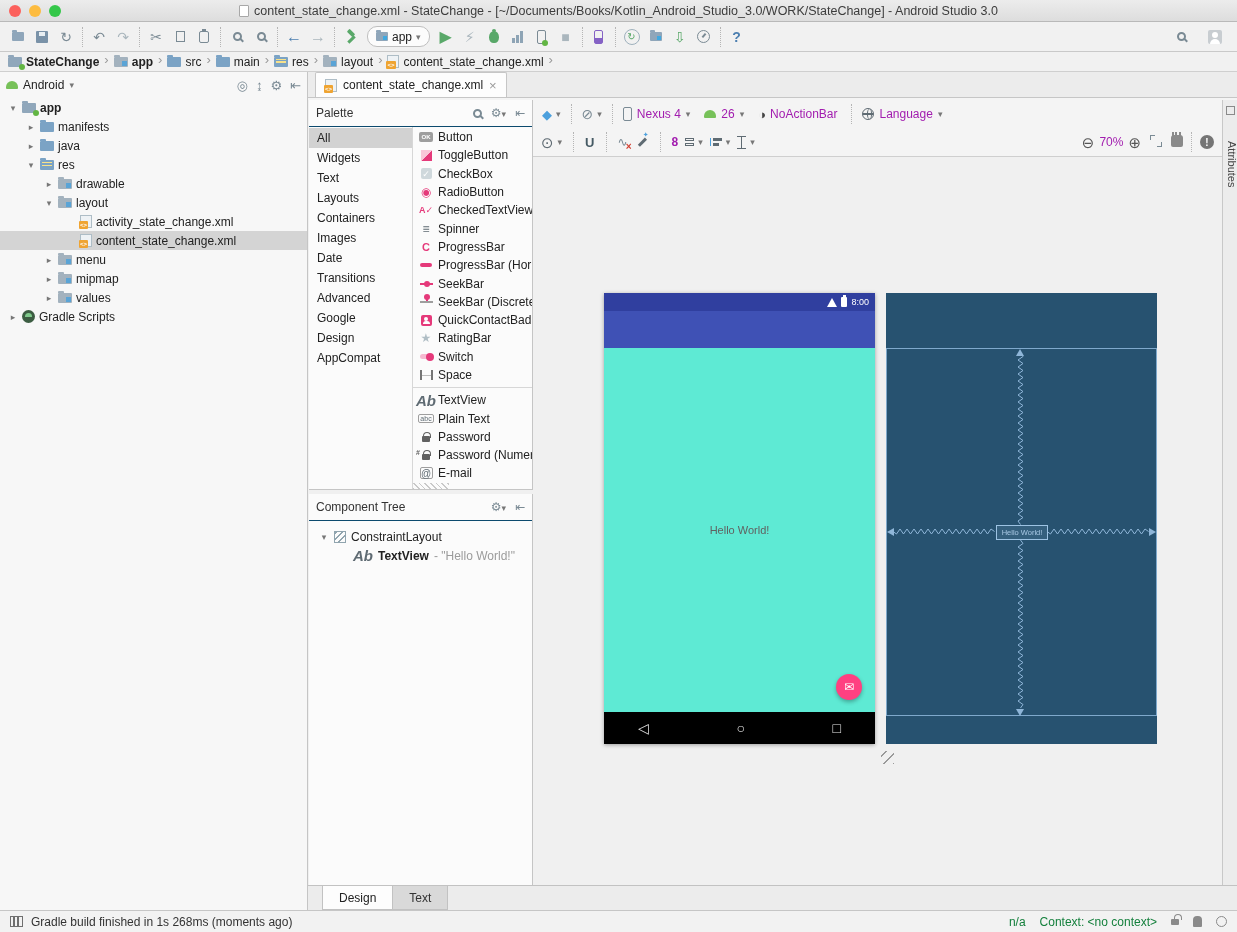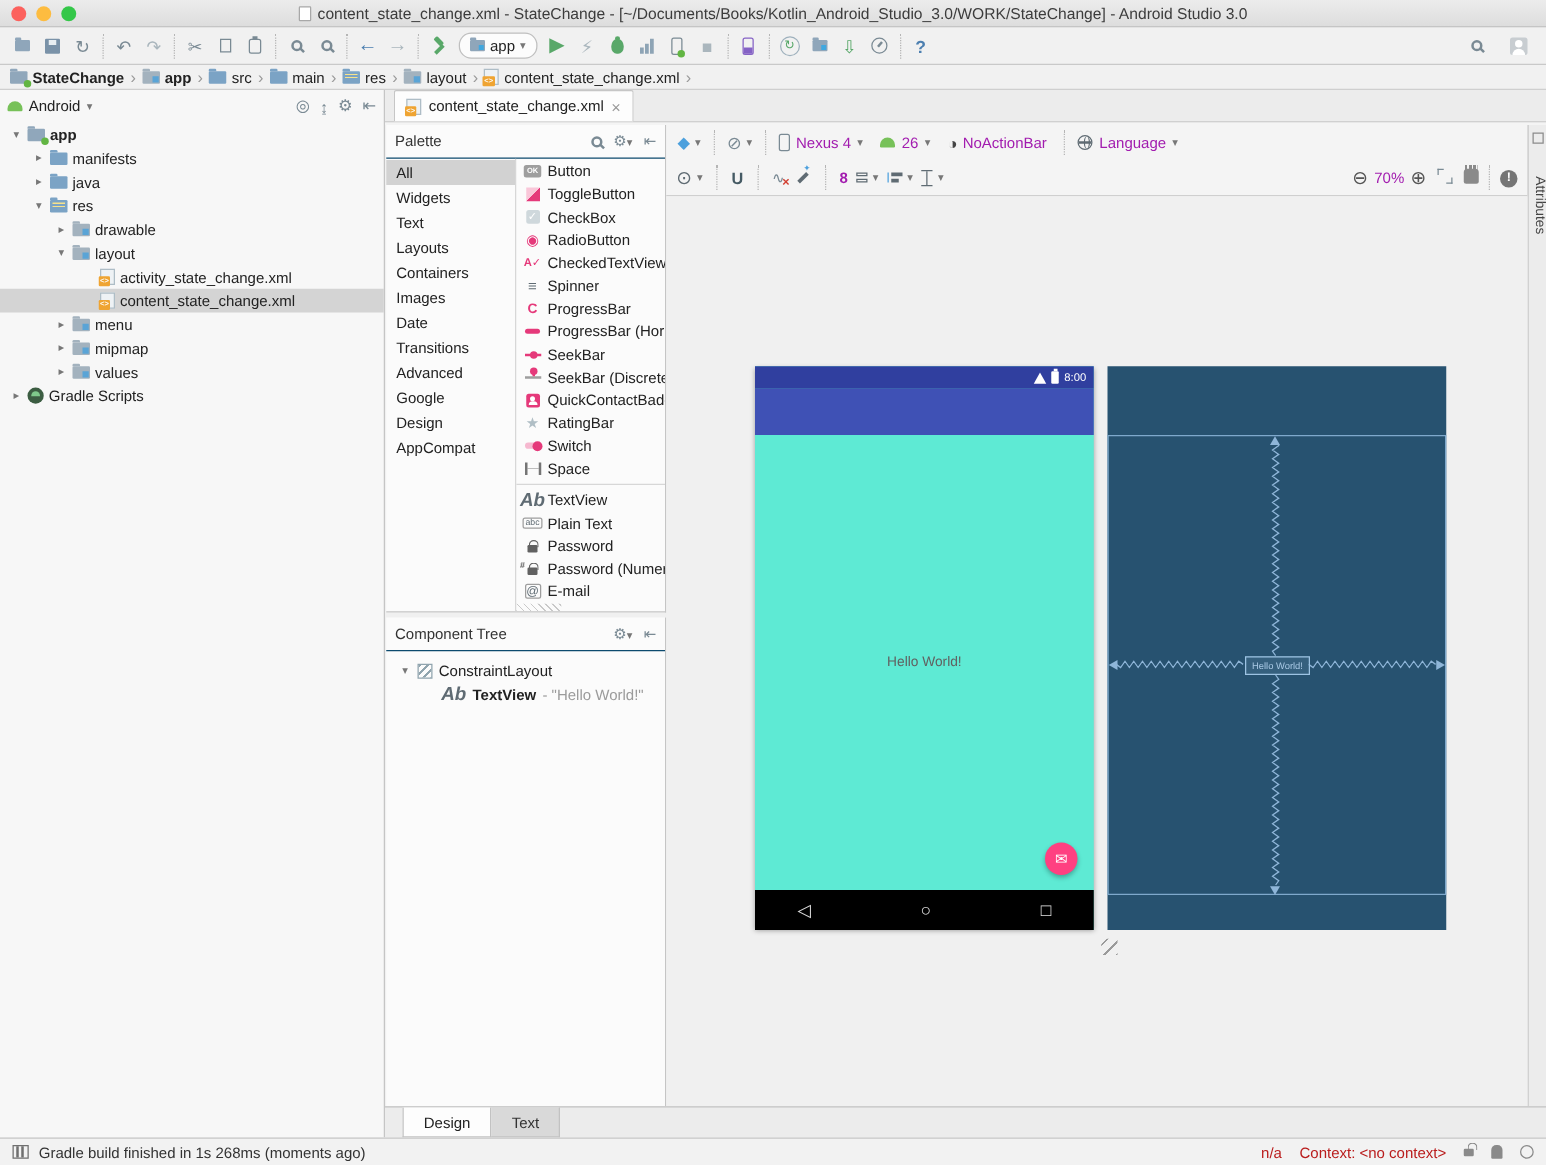--- a/index.html
+++ b/index.html
@@ -45,21 +45,21 @@
   .save-i { display:inline-block; width:12px; height:12px; background:#7a92a8; border-radius:1px; position:relative; }
   .save-i::before { content:""; position:absolute; top:1px; left:3px; width:6px; height:4px; background:#e8eef2; }
   .circ-sync { position:relative; width:16px; height:16px; border:1.5px solid #9fb1bd; border-radius:50%; display:inline-flex; align-items:center; justify-content:center; font-size:10px; color:#59a869; }
   .gauge { position:relative; width:13px; height:13px; border:1.5px solid #7a8a94; border-radius:50%; display:inline-block; }
   .gauge::after { content:""; position:absolute; left:5px; top:2px; width:2px; height:5px; background:#7a8a94; transform:rotate(40deg); }
   .avatar-i { position:relative; width:14px; height:14px; background:#c8cdd1; border-radius:2px; overflow:hidden; display:inline-block; }
   .avatar-i::before { content:""; position:absolute; left:4px; top:2px; width:6px; height:6px; border-radius:50%; background:#fff; }
   .avatar-i::after { content:""; position:absolute; left:2px; top:9px; width:10px; height:6px; border-radius:5px 5px 0 0; background:#fff; }
 
   
-  .crumbs { left:0; top:52px; width:1237px; height:20px; background:#f1f1f1; border-bottom:1px solid #cfcfcf; display:flex; align-items:center; padding-left:8px; gap:3px; font-size:12px; }
+  .crumbs { left:0; top:52px; width:1237px; height:20px; background:#f1f1f1; border-bottom:1px solid #cfcfcf; display:flex; padding-left:8px; gap:3px; font-size:12px; }
   .crumb { display:flex; align-items:center; gap:4px; }
   .chev { color:#9a9a9a; font-size:13px; margin:0 2px; }
   .bold { font-weight:bold; }
 
   
   .project { left:0; top:72px; width:308px; height:838px; background:#f7f7f7; border-right:1px solid #c5c5c5; }
   .pp-head { height:26px; display:flex; align-items:center; padding:0 6px; gap:5px; }
   .droid { display:inline-block; width:12px; height:8px; background:#77c159; border-radius:6px 6px 1px 1px; position:relative; }
   .pp-icons { margin-left:auto; display:flex; align-items:center; gap:8px; color:#7a8a94; font-size:13px; }
   .tree { font-size:12px; }
@@ -159,21 +159,21 @@
   .resize-handle { position:absolute; left:348px; top:594px; width:13px; height:13px; background:repeating-linear-gradient(135deg,transparent 0 3px,#9a9a9a 3px 4.5px,transparent 4.5px 7px); }
 
   
   .btabs { left:308px; top:885px; width:929px; height:25px; background:#ececec; border-top:1px solid #c2c2c2; display:flex; align-items:stretch; }
   .btab { display:flex; align-items:center; padding:0 16px; border:1px solid #c2c2c2; border-top:none; }
   .btab.sel { background:#fdfdfd; margin-left:14px; }
   .btab.unsel { background:#d9d9d9; border-left:none; color:#333; }
   .statusbar { left:0; top:910px; width:1237px; height:22px; background:#f2f2f2; border-top:1px solid #c6c6c6; display:flex; align-items:center; padding:0 10px; gap:8px; font-size:12px; color:#333; }
   .toolbox { width:13px; height:11px; border:1.5px solid #6f6f6f; position:relative; }
   .toolbox::after { content:""; position:absolute; left:2px; top:0; bottom:0; width:1.5px; background:#6f6f6f; box-shadow:4px 0 0 #6f6f6f; }
-  .sb-right { margin-left:auto; display:flex; align-items:center; gap:14px; color:#b91c1c; }
+  .sb-right { margin-left:auto; display:flex; align-items:center; gap:14px; color:#15803d; }
   .lock-i { width:8px; height:6px; background:#8a8a8a; border-radius:1px; position:relative; display:inline-block; }
   .lock-i::before { content:""; position:absolute; left:3px; top:-5px; width:6px; height:5px; border:1.5px solid #8a8a8a; border-bottom:none; border-radius:4px 4px 0 0; }
   .hector { width:9px; height:11px; background:#8a8a8a; border-radius:4px 4px 1px 1px; display:inline-block; }
   .ring { width:11px; height:11px; border:1.5px solid #8a8a8a; border-radius:50%; display:inline-block; }
   .hand { width:12px; height:12px; background:#8a8a8a; border-radius:3px 3px 2px 2px; position:relative; display:inline-block; }
   .hand::before { content:""; position:absolute; top:-3px; left:1px; width:10px; height:4px; background:repeating-linear-gradient(90deg,#8a8a8a 0 2px,transparent 2px 3.3px); }
   .fit-i { width:12px; height:12px; position:relative; display:inline-block; }
   .fit-i::before, .fit-i::after { content:""; position:absolute; width:4px; height:4px; border:1.5px solid #7a8a94; }
   .fit-i::before { left:0; top:0; border-right:none; border-bottom:none; }
   .fit-i::after { right:0; bottom:0; border-left:none; border-top:none; }

